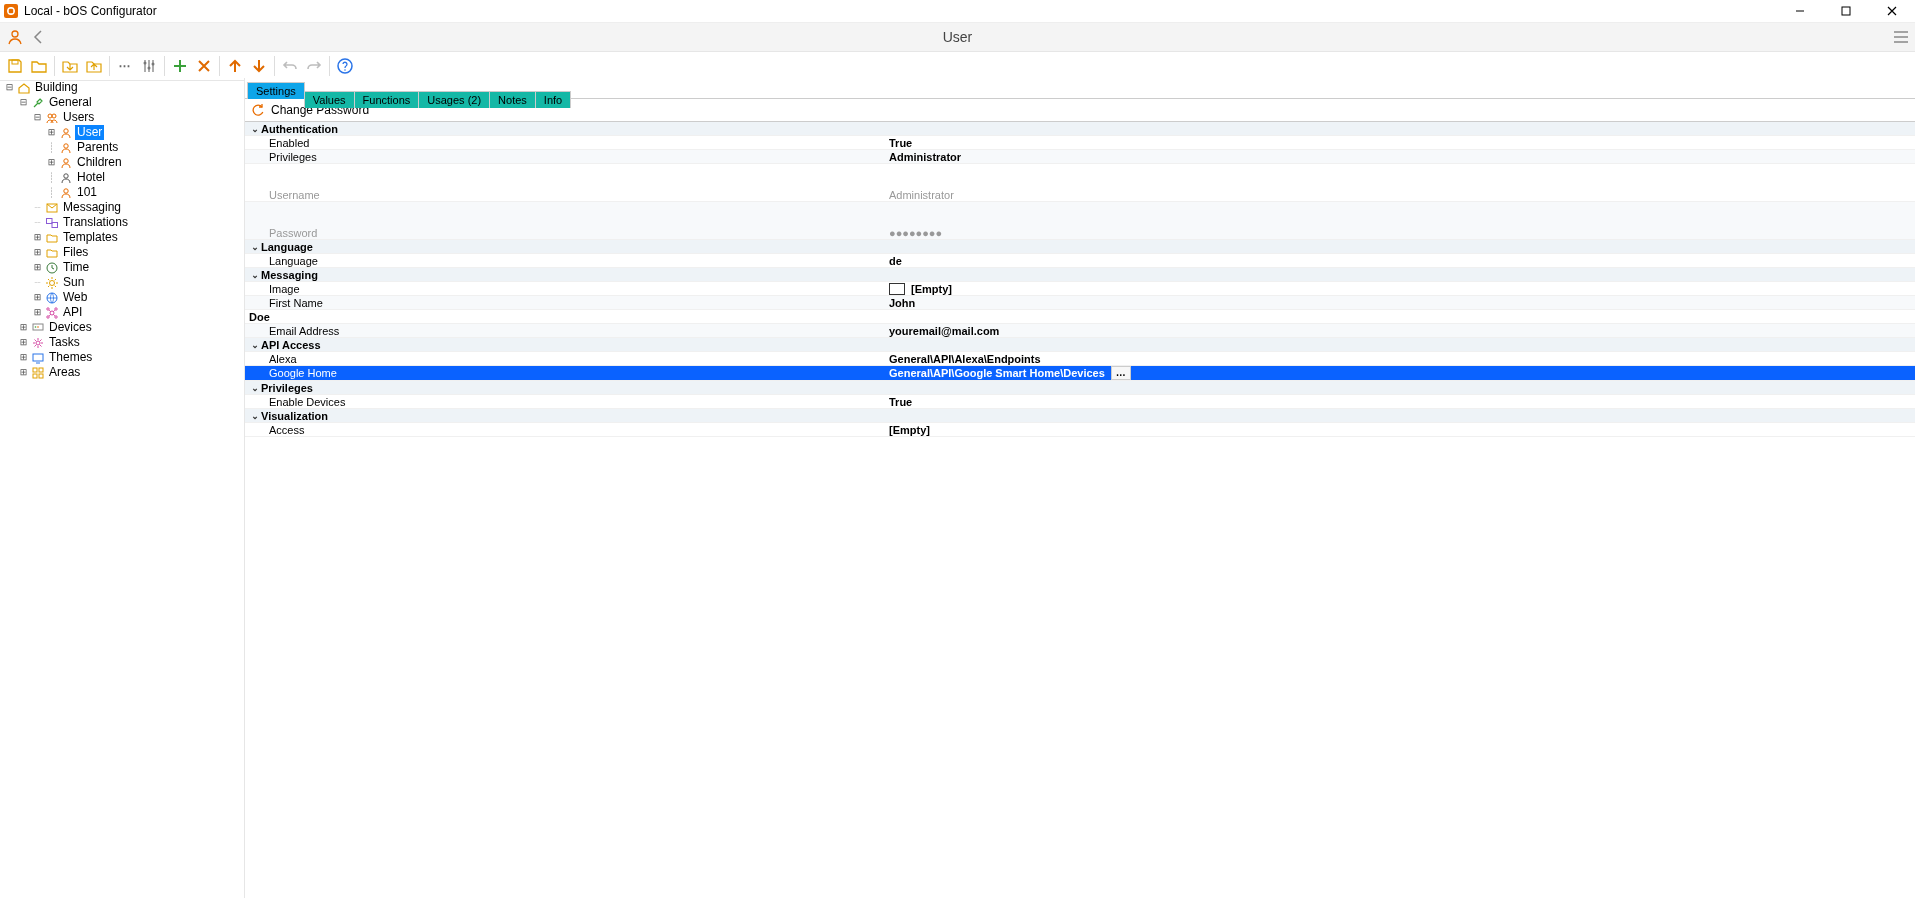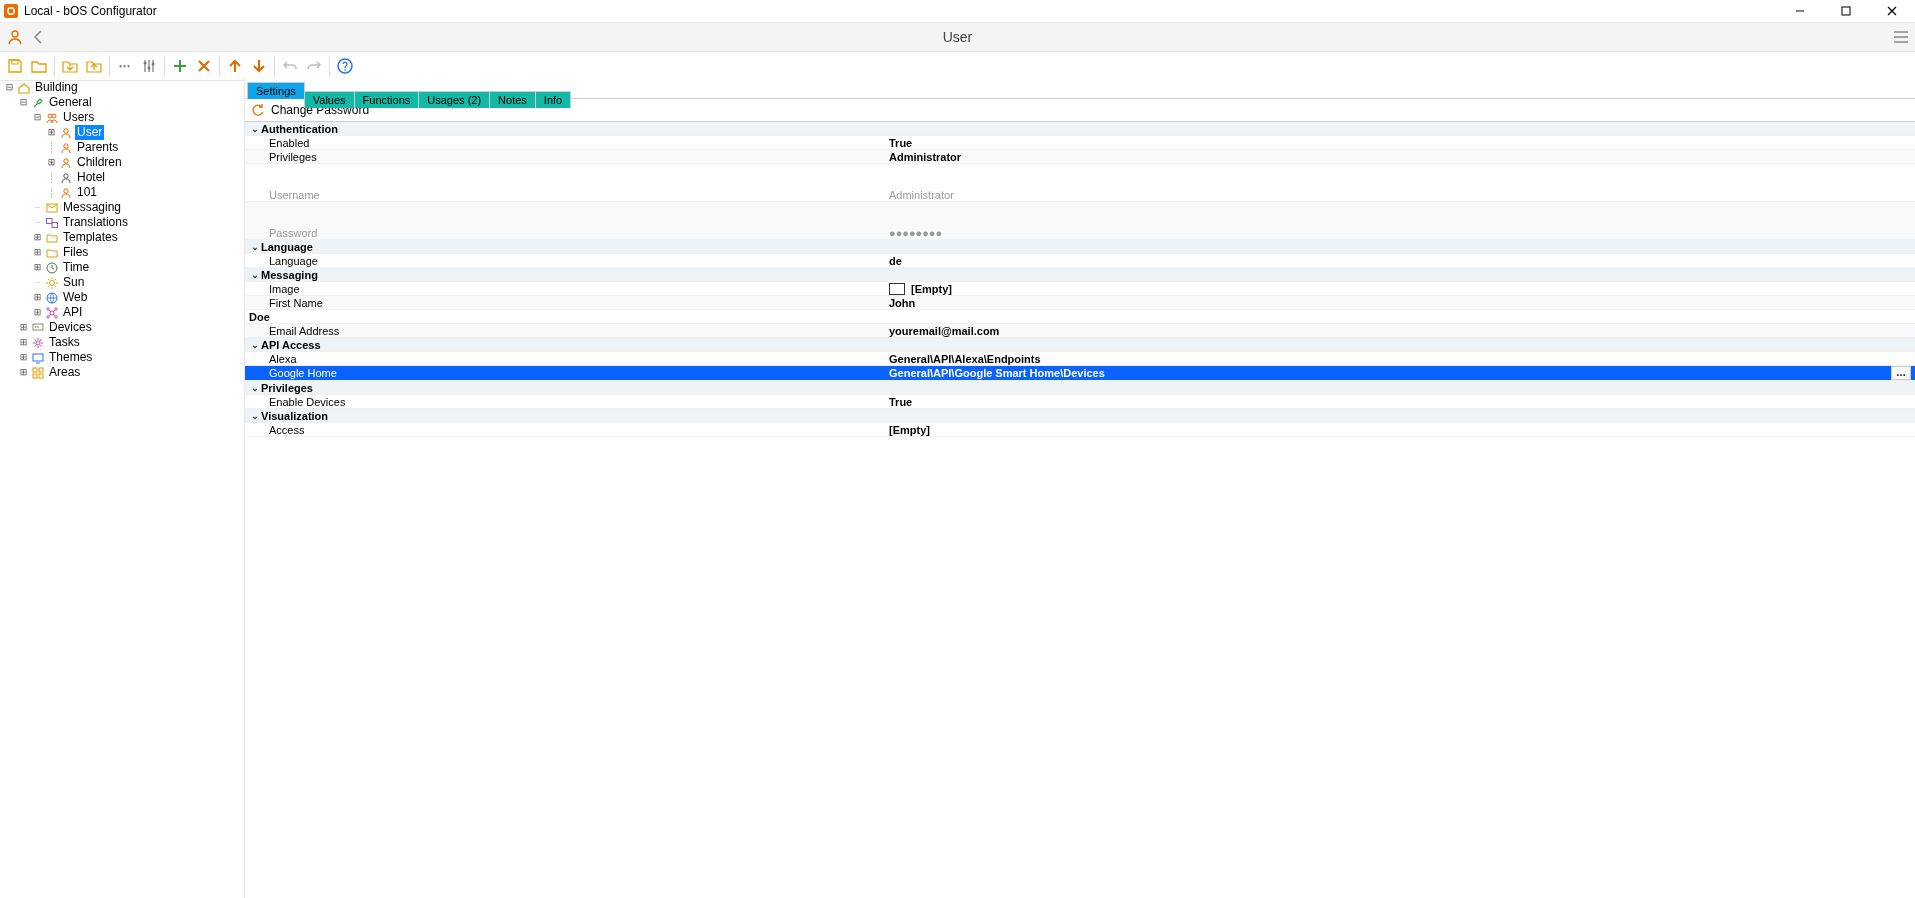--- a/index.html
+++ b/index.html
@@ -675,21 +675,21 @@
             <span class="indent"></span>
             <span class="txt">Alexa</span>
           </div>
           <div class="pg-val">General\API\Alexa\Endpoints</div>
         </div>
       <div class="pg-row selected">
         <div class="pg-key">
             <span class="indent"></span>
             <span class="txt">Google Home</span>
           </div>
-        <div class="pg-val" style="justify-content:space-between;">
+        <div class="pg-val" style="justify-content:flex-start;">
           <span>General\API\Google Smart Home\Devices</span>
           <span class="pg-elips">…</span>
         </div>
       </div>
 
       <div class="pg-row pg-cat">
           <span class="tw">⌄</span>
           <span>Privileges</span>
         </div>
       <div class="pg-row">

